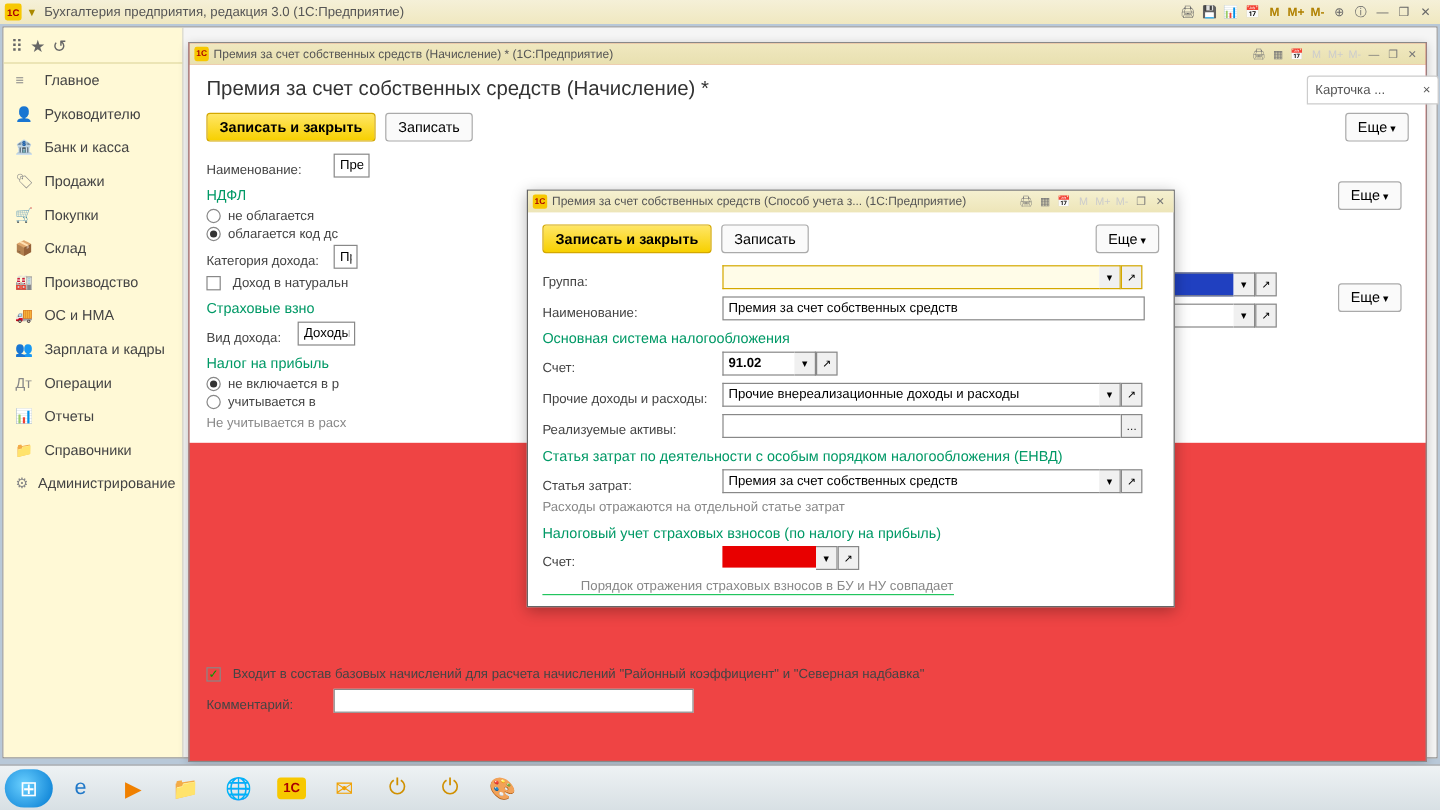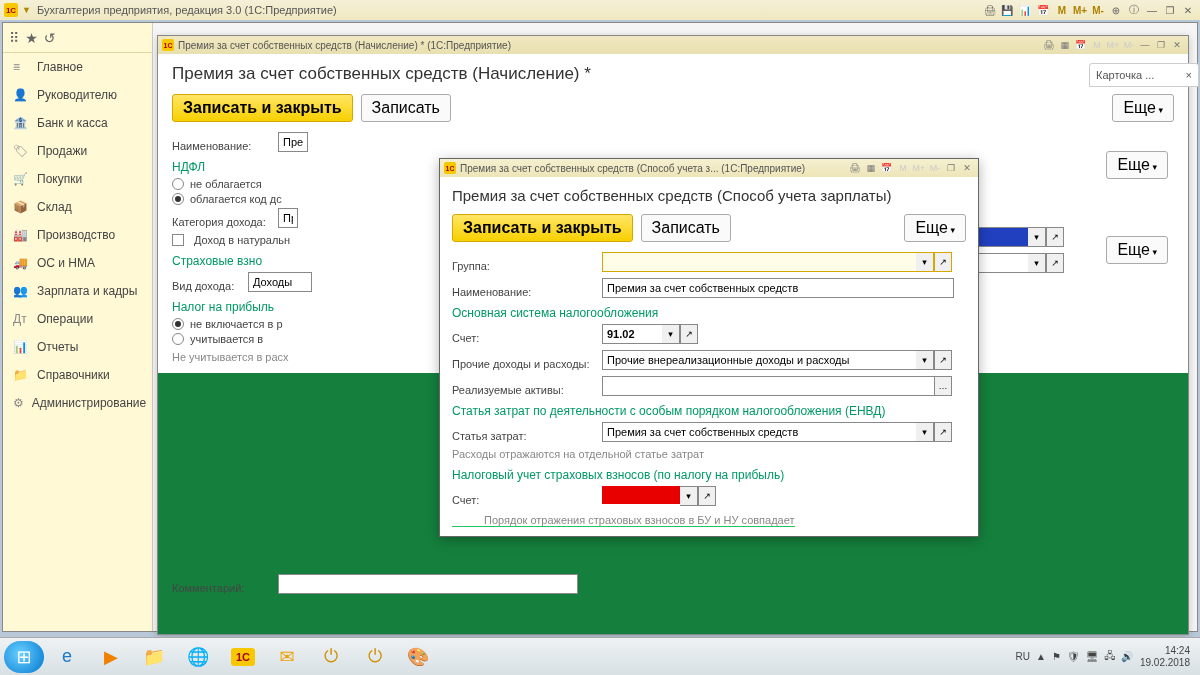--- a/index.html
+++ b/index.html
@@ -19,32 +19,32 @@
 .sidebar { width: 150px; background: #fff9d6; border-right: 1px solid #ccc; }
 .sidebar-header { height: 30px; display: flex; align-items: center; gap: 6px; padding: 0 6px; border-bottom: 1px solid #e0d8a0; }
 .sidebar-header span { font-size: 14px; color: #666; cursor: pointer; }
 .sidebar-item { display: flex; align-items: center; gap: 8px; padding: 7px 10px; font-size: 12px; color: #444; cursor: pointer; }
 .sidebar-item .icon { width: 16px; color: #888; font-size: 12px; }
 
 
 .content { flex: 1; background: #f5f5f5; position: relative; }
 
 
-.doc-window { position: absolute; left: 4px; top: 12px; right: 8px; background: #15803d; border: 1px solid #888; box-shadow: 0 2px 8px rgba(0,0,0,0.2); }
+.doc-window { position: absolute; left: 4px; top: 12px; right: 8px; background: #ef4444; border: 1px solid #888; box-shadow: 0 2px 8px rgba(0,0,0,0.2); }
 .doc-titlebar { height: 18px; background: linear-gradient(#f0e8c0, #e8e0b0); display: flex; align-items: center; padding: 0 4px; font-size: 10px; color: #555; }
 .doc-titlebar .logo-1c { width: 12px; height: 12px; background: #f7c800; border-radius: 2px; margin-right: 4px; font-size: 7px; display: flex; align-items: center; justify-content: center; color: #a00; font-weight: bold; }
 .doc-titlebar .title { flex: 1; }
 .doc-titlebar .icons { display: flex; gap: 2px; }
 .doc-titlebar .icons span { width: 14px; height: 12px; display: inline-flex; align-items: center; justify-content: center; font-size: 9px; color: #777; cursor: pointer; }
 .doc-body { padding: 10px 14px; background: #fff; }
 .doc-heading { font-size: 17px; color: #333; margin-bottom: 10px; font-weight: normal; }
 
 
 .toolbar { display: flex; gap: 8px; align-items: center; margin-bottom: 10px; }
-.btn { padding: 4px 10px; font-size: 16px; border: 1px solid #aaa; border-radius: 3px; background: #fafafa; cursor: pointer; }
+.btn { padding: 4px 10px; font-size: 12px; border: 1px solid #aaa; border-radius: 3px; background: #fafafa; cursor: pointer; }
 .btn-primary { background: linear-gradient(#ffe666, #f7d000); border-color: #d4a800; font-weight: bold; }
 .btn-more { margin-left: auto; }
 .btn-more::after { content: " ▾"; font-size: 9px; }
 
 
 .row { display: flex; align-items: flex-end; margin-bottom: 6px; gap: 6px; }
 .lbl { width: 100px; font-size: 11px; color: #444; }
 .lbl-wide { width: 144px; }
 .inp { border: 1px solid #888; padding: 2px 4px; font-size: 11px; height: 20px; }
 .inp-selector { display: flex; }
@@ -216,21 +216,21 @@
             <span class="lbl">Категория дохода:</span>
             <input class="inp" style="width: 20px;" value="Пр">
           </div>
         <div class="radio-row">
             <span class="checkbox"></span>
             <span>Доход в натуральн</span>
           </div>
         <div class="section-h">Страховые взно</div>
         <div class="row">
             <span class="lbl" style="width:70px;">Вид дохода:</span>
-            <input class="inp" style="width: 64px;" value="Доходы">
+            <input class="inp" style="width: 48px;" value="Доходы">
           </div>
         <div class="section-h">Налог на прибыль</div>
         <div class="radio-row">
             <span class="radio checked"></span>
             <span>не включается в р</span>
           </div>
         <div class="radio-row">
             <span class="radio"></span>
             <span>учитывается в</span>
           </div>
@@ -251,20 +251,24 @@
               <span class="sel-btn open">▾</span>
               <span class="sel-btn">↗</span>
             </div>
           </div>
         </div>
 
         <button class="btn btn-more" style="position:absolute;right:20px;top:115px;">Еще</button>
         <button class="btn btn-more" style="position:absolute;right:20px;top:200px;">Еще</button>
 
         <div style="position:absolute;bottom:34px;left:14px;right:14px;">
+          <div class="radio-row">
+              <span class="checkbox checked"></span>
+              <span>Входит в состав базовых начислений для расчета начислений "Районный коэффициент" и "Северная надбавка"</span>
+            </div>
           <div class="row" style="margin-top:6px;">
               <span class="lbl">Комментарий:</span>
               <input class="inp" style="width: 300px;">
             </div>
         </div>
       </div>
     </div>
 
     <div class="modal">
       <div class="doc-titlebar">
@@ -275,21 +279,20 @@
           <span>▦</span>
           <span>📅</span>
           <span style="color:#ccc;">M</span>
           <span style="color:#ccc;">M+</span>
           <span style="color:#ccc;">M-</span>
           <span>❐</span>
           <span>✕</span>
         </div>
       </div>
       <div class="modal-body">
-        <div class="doc-heading" style="font-size:15px;">Премия за счет собственных средств (Способ учета зарплаты)</div>
         <div class="toolbar">
           <button class="btn btn-primary">Записать и закрыть</button>
           <button class="btn">Записать</button>
           <button class="btn btn-more">Еще</button>
         </div>
         <div class="row">
           <span class="lbl lbl-wide">Группа:</span>
           <div class="inp-selector">
             <input class="inp" style="width: 314px; border-color: rgb(212, 168, 0); background: rgb(255, 252, 232);" value="">
             <span class="sel-btn open" style="border-color:#d4a800;">▾</span>
@@ -356,26 +359,13 @@
   <div class="task-icon" style="color:#f08000;">▶</div>
   <div class="task-icon" style="color:#f0c040;">📁</div>
   <div class="task-icon">🌐</div>
   <div class="task-icon">
       <span style="background:#f7c800;padding:3px 5px;border-radius:3px;font-size:11px;font-weight:bold;color:#a00;">1C</span>
     </div>
   <div class="task-icon" style="color:#f0a000;">✉</div>
   <div class="task-icon" style="color:#d09000;">⏻</div>
   <div class="task-icon" style="color:#d09000;">⏻</div>
   <div class="task-icon">🎨</div>
-  <div class="tray">
-    <span>RU</span>
-    <span>▲</span>
-    <span>⚑</span>
-    <span>🛡</span>
-    <span>🖥</span>
-    <span>🖧</span>
-    <span>🔊</span>
-    <div class="clock">
-      <div>14:24</div>
-      <div>19.02.2018</div>
-    </div>
-  </div>
 </div>
 
 </body></html>

